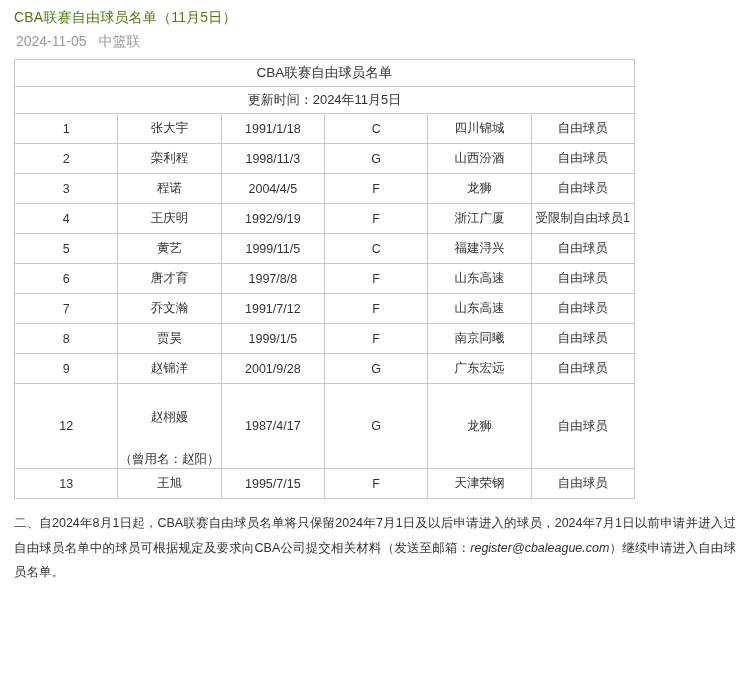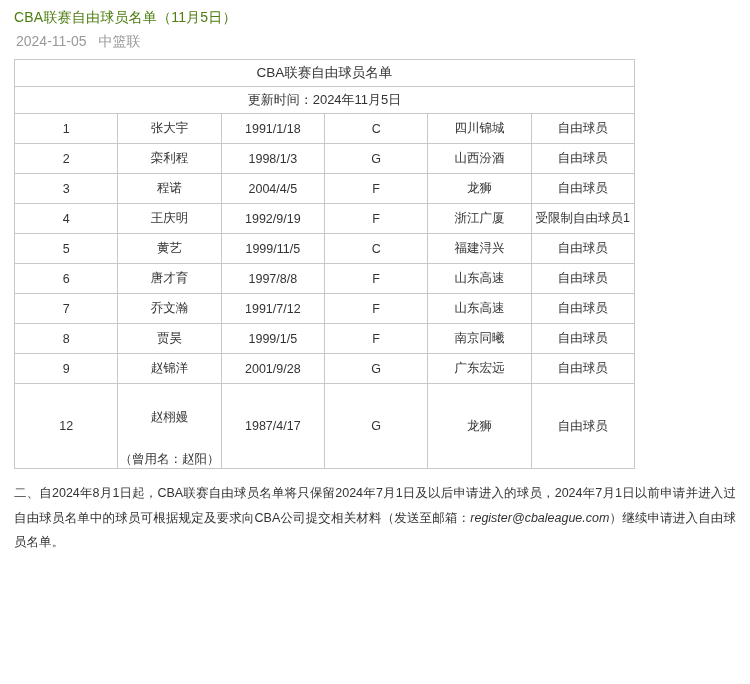--- a/index.html
+++ b/index.html
@@ -120,21 +120,21 @@
           <td class="cell-idx">1</td>
           <td>张大宇</td>
           <td>1991/1/18</td>
           <td>C</td>
           <td>四川锦城</td>
           <td>自由球员</td>
         </tr>
         <tr class="row">
           <td class="cell-idx">2</td>
           <td>栾利程</td>
-          <td>1998/1/3</td>
+          <td>1998/11/3</td>
           <td>G</td>
           <td>山西汾酒</td>
           <td>自由球员</td>
         </tr>
         <tr class="row">
           <td class="cell-idx">3</td>
           <td>程诺</td>
           <td>2004/4/5</td>
           <td>F</td>
           <td>龙狮</td>
@@ -192,20 +192,28 @@
           <td class="cell-idx">12</td>
           <td>
             <span class="two-line">赵栩嫚</span>
             <span class="two-line sub">（曾用名：赵阳）</span>
           </td>
           <td>1987/4/17</td>
           <td>G</td>
           <td>龙狮</td>
           <td>自由球员</td>
         </tr>
+        <tr class="row">
+          <td class="cell-idx">13</td>
+          <td>王旭</td>
+          <td>1995/7/15</td>
+          <td>F</td>
+          <td>天津荣钢</td>
+          <td>自由球员</td>
+        </tr>
       </tbody>
     </table>
   </div>
 
   <div class="notes">
     <p><span>二、自2024年8月1日起，CBA联赛自由球员名单将只保留2024年7月1日及以后申请进入的球员，2024年7月1日以前申请并进入过自由球员名单中的球员可根据规定及要求向CBA公司提交相关材料（发送至邮箱：</span><span class="mail">register@cbaleague.com</span><span>）继续申请进入自由球员名单。</span></p>
   </div>
 
 </div>
 

